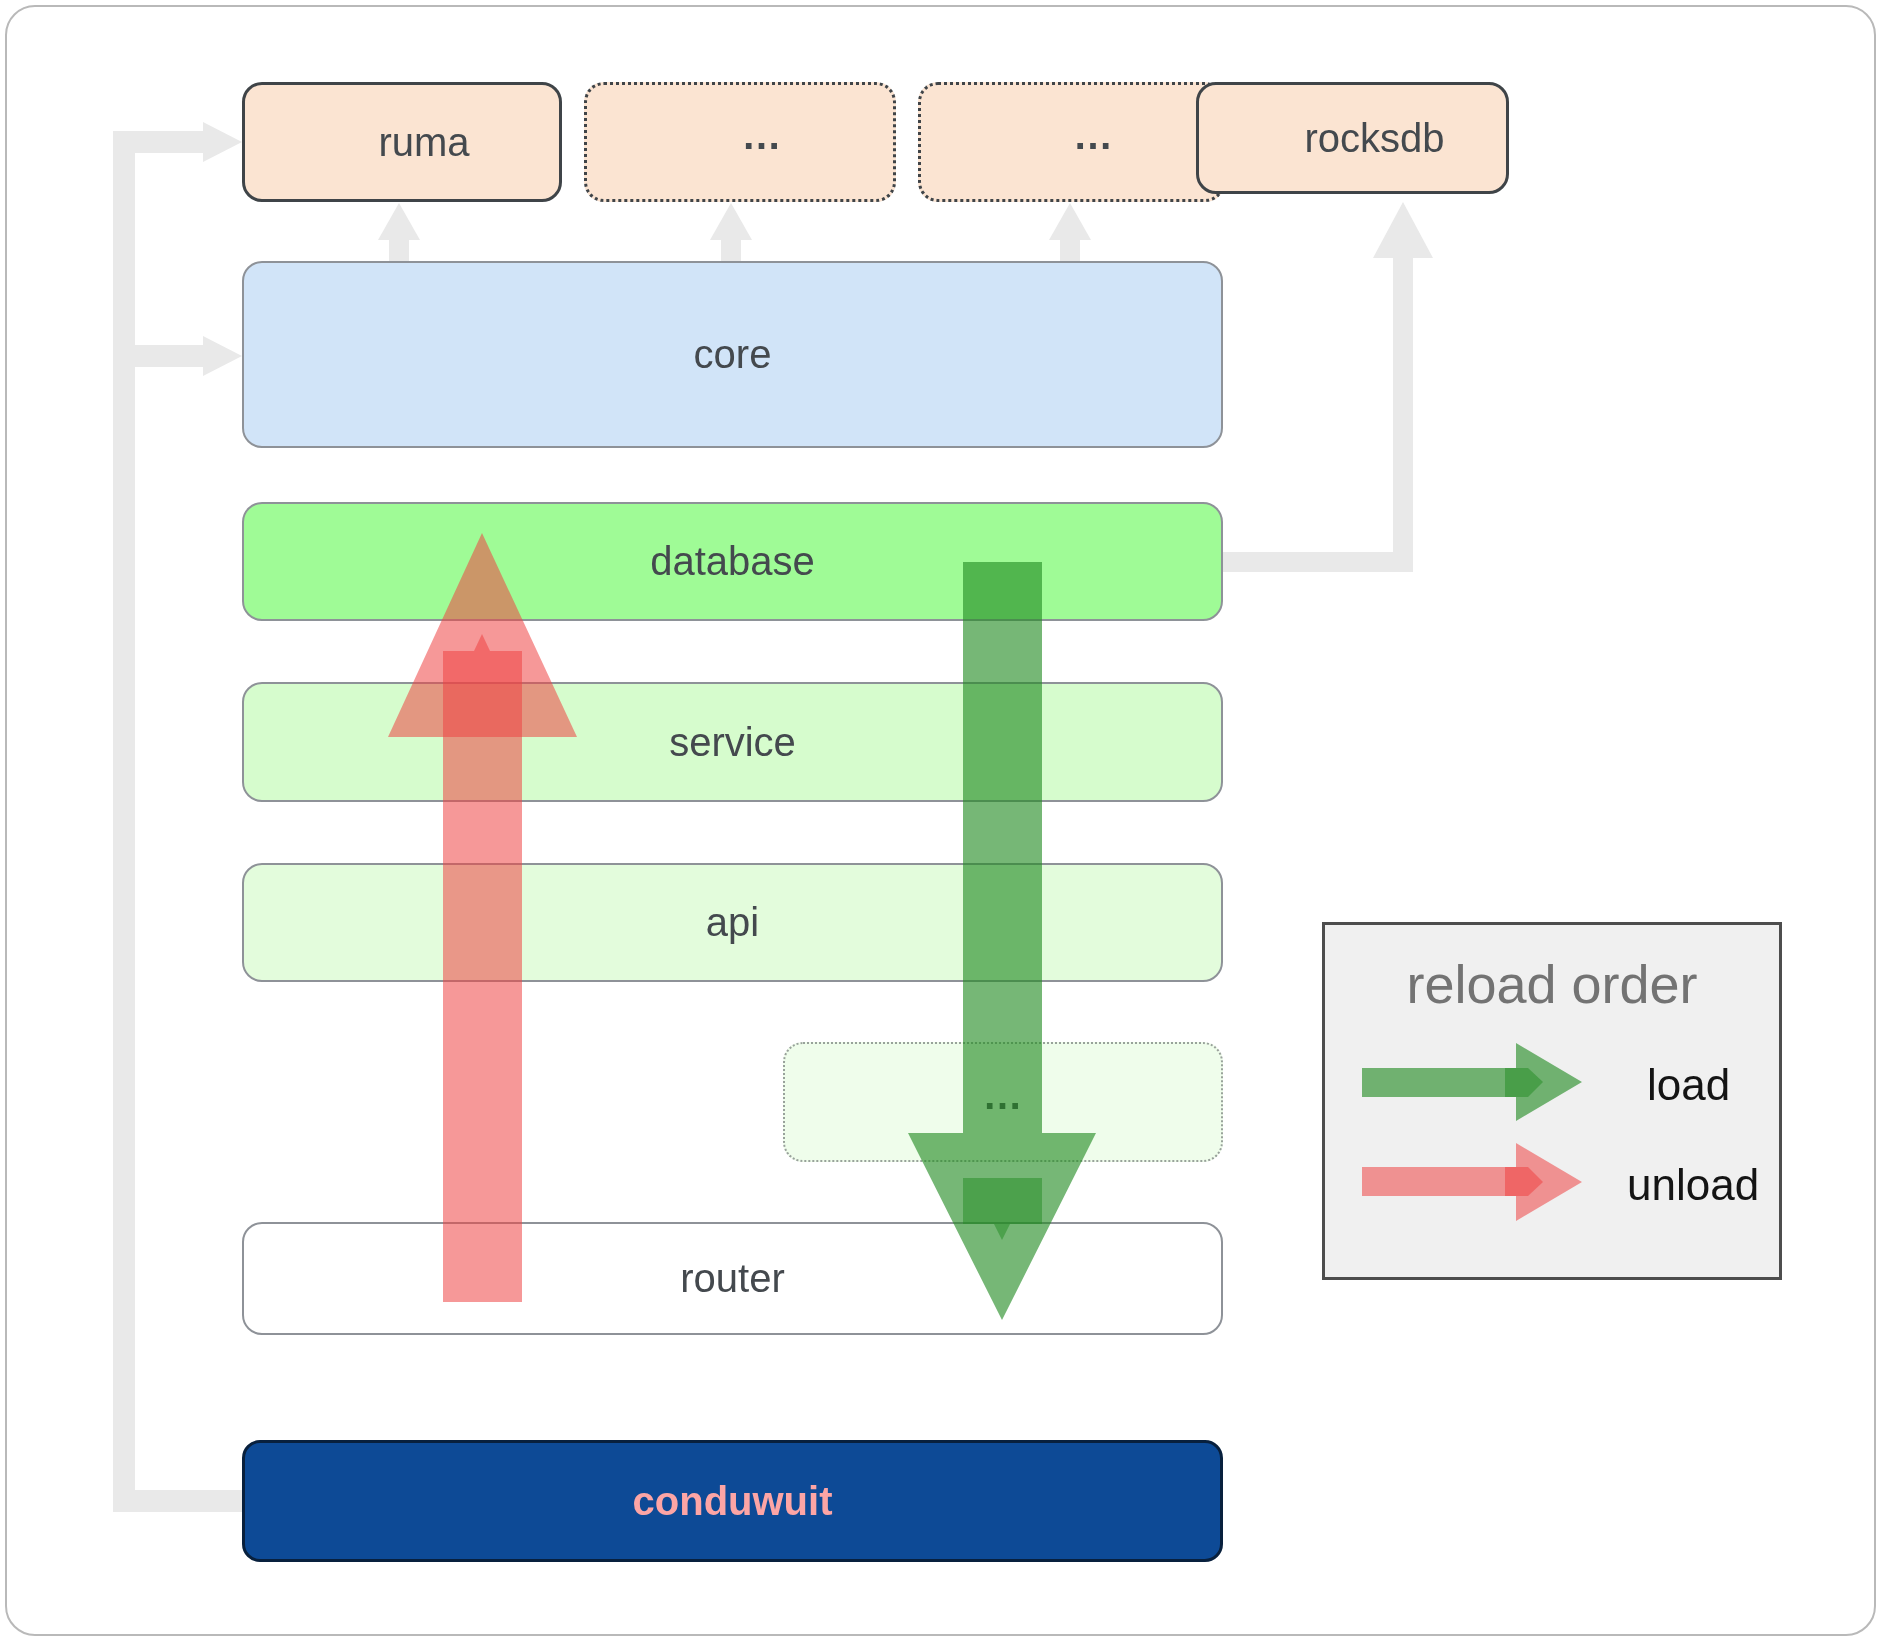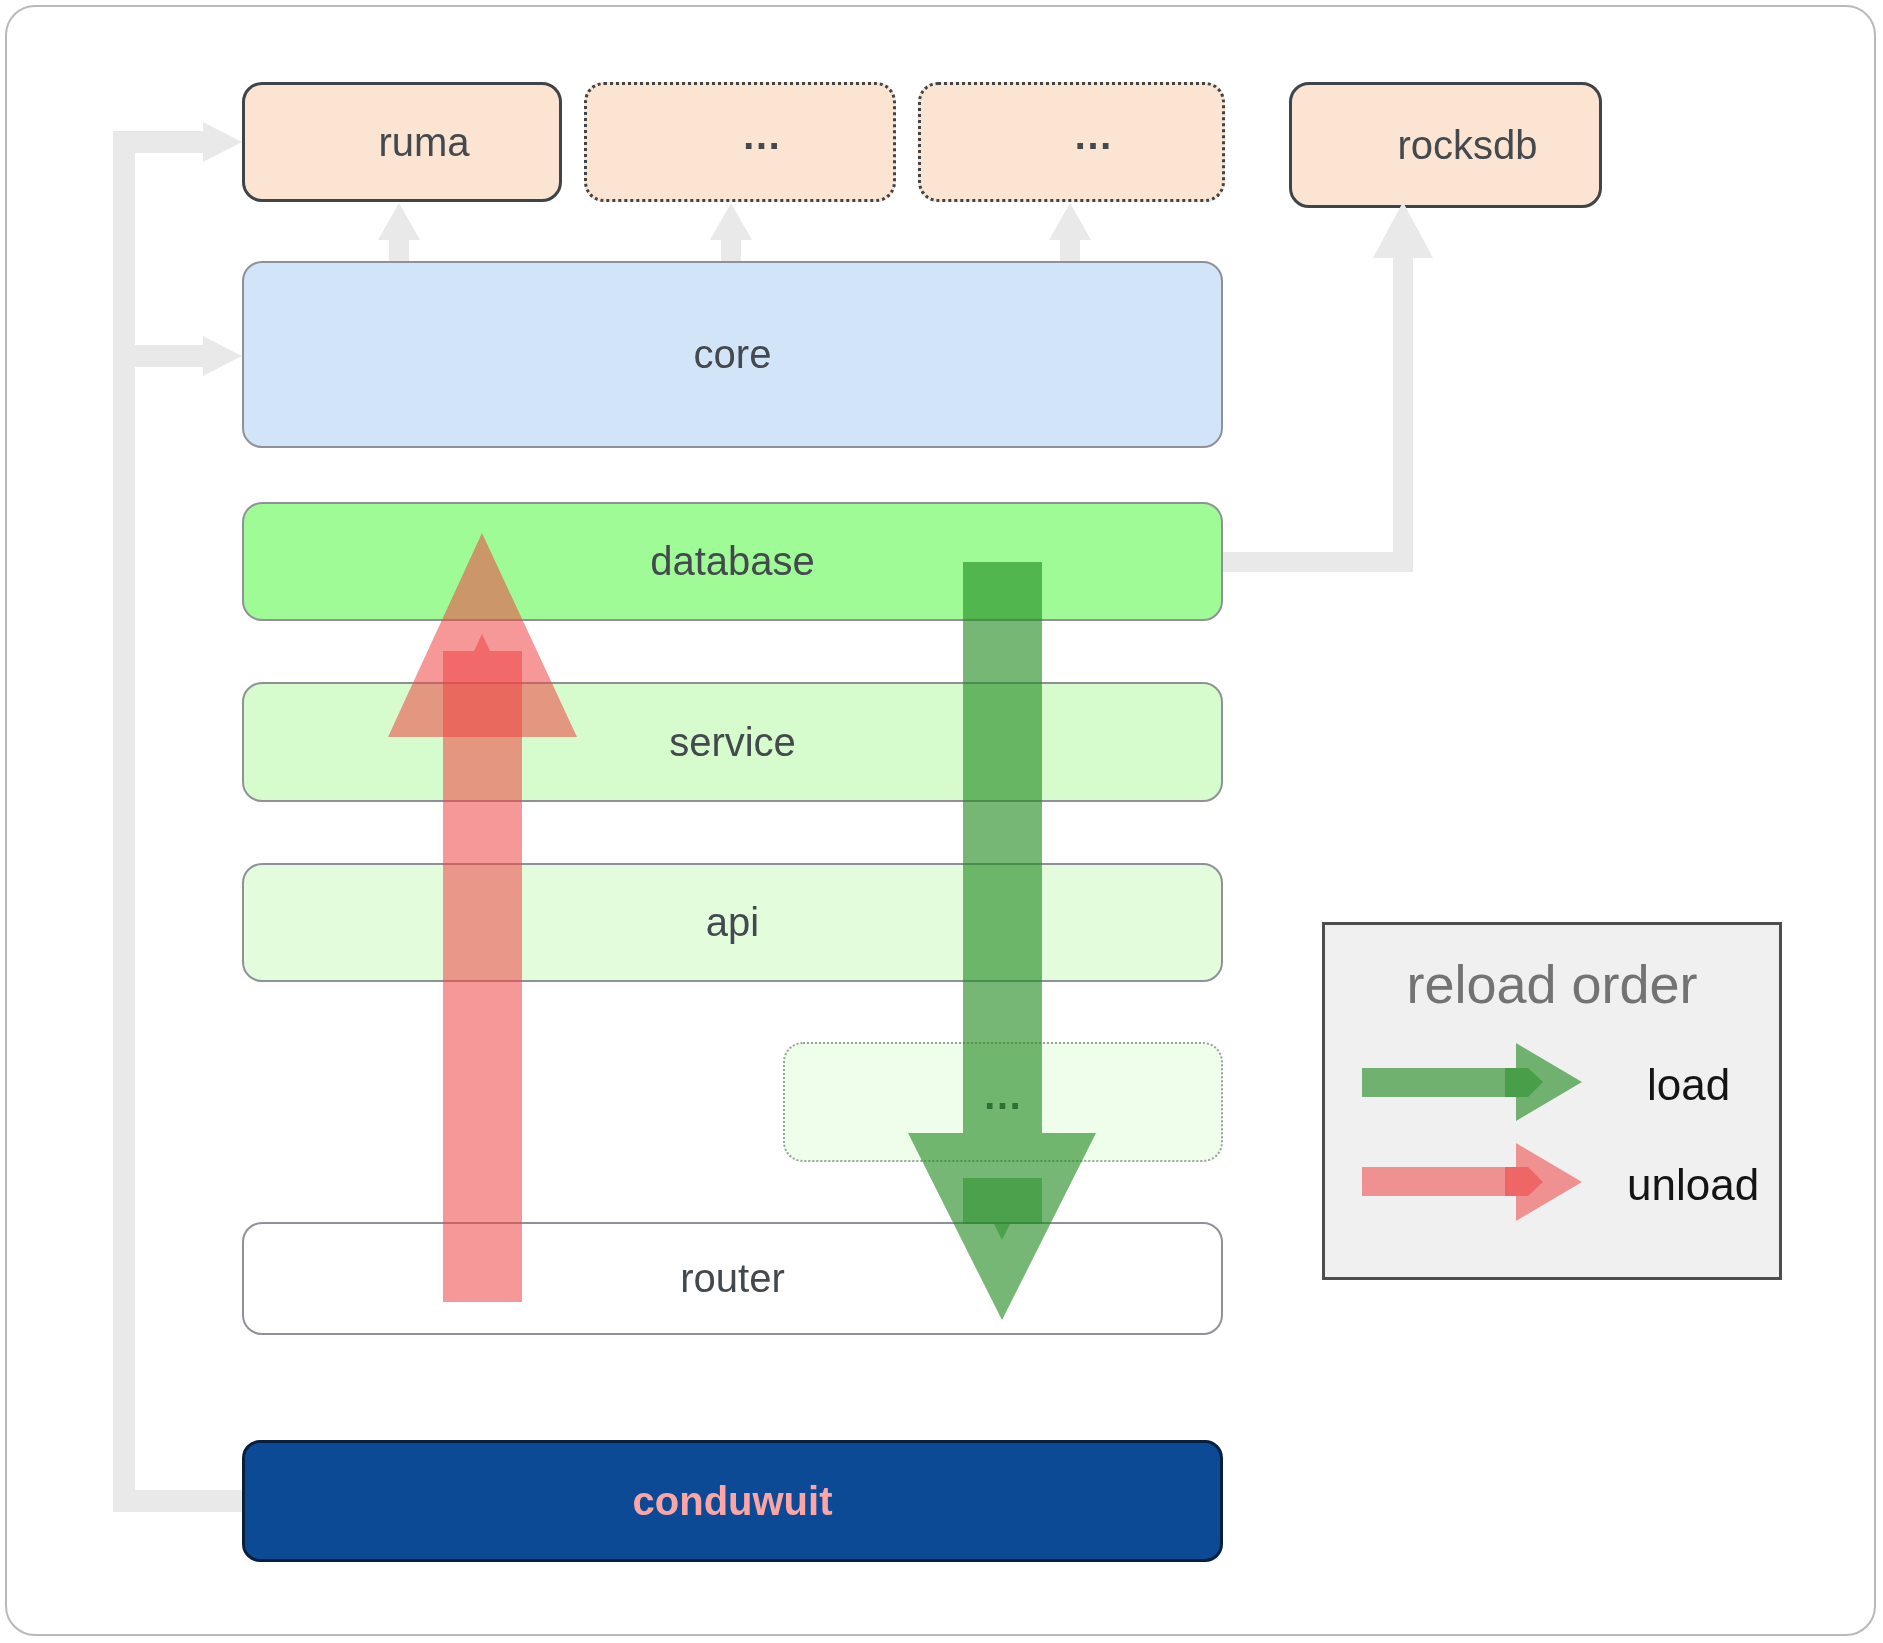--- a/index.html
+++ b/index.html
@@ -22,21 +22,21 @@
     font-size:40px; font-weight:500; color:#44494e;
     border-radius:20px;
     text-align:center;
   }
   .module { background:#fbe4d2; border:3px solid #3f4448;padding-left:44px; }
   .module.dotted { border:3px dotted #3f4448; }
   .ellipsis-label { transform:translateY(-16%); font-weight:700; letter-spacing:1px; }
   .n-ruma    { left:242px;  top:82px;  width:320px; height:120px; }
   .n-top1    { left:584px;  top:82px;  width:312px; height:120px; }
   .n-top2    { left:918px;  top:82px;  width:307px; height:120px; }
-  .n-rocksdb { left:1289px; top:82px;  width:313px; height:126px; }
+  .n-rocksdb { left:1196px; top:82px;  width:313px; height:112px; }
   .n-core     { left:242px; top:261px;  width:981px; height:187px; background:#d1e4f8; border:2px solid #8e9298; }
   .n-database { left:242px; top:502px;  width:981px; height:119px; background:#9ffb96; border:2px solid #8e9298; }
   .n-service  { left:242px; top:682px;  width:981px; height:120px; background:#d6fccd; border:2px solid #8e9298; }
   .n-api      { left:242px; top:863px;  width:981px; height:119px; background:#e3fcdc; border:2px solid #8e9298; }
   .n-admin    { left:242px; top:1042px; width:441px; height:120px; background:#edfde9; border:2px solid #8e9298; }
   .n-mid-dots { left:783px; top:1042px; width:440px; height:120px; background:#effdeb; border:2px dotted #99a29b; }
   .n-router   { left:242px; top:1222px; width:981px; height:113px; background:#ffffff; border:2px solid #8e9298;text-align:center; }
   .n-conduwuit{ left:242px; top:1440px; width:981px; height:122px; background:#0d4a96; border:3px solid #08203d;
                 color:#fca5a5; font-weight:600; border-radius:18px; }
   .legend-box {

